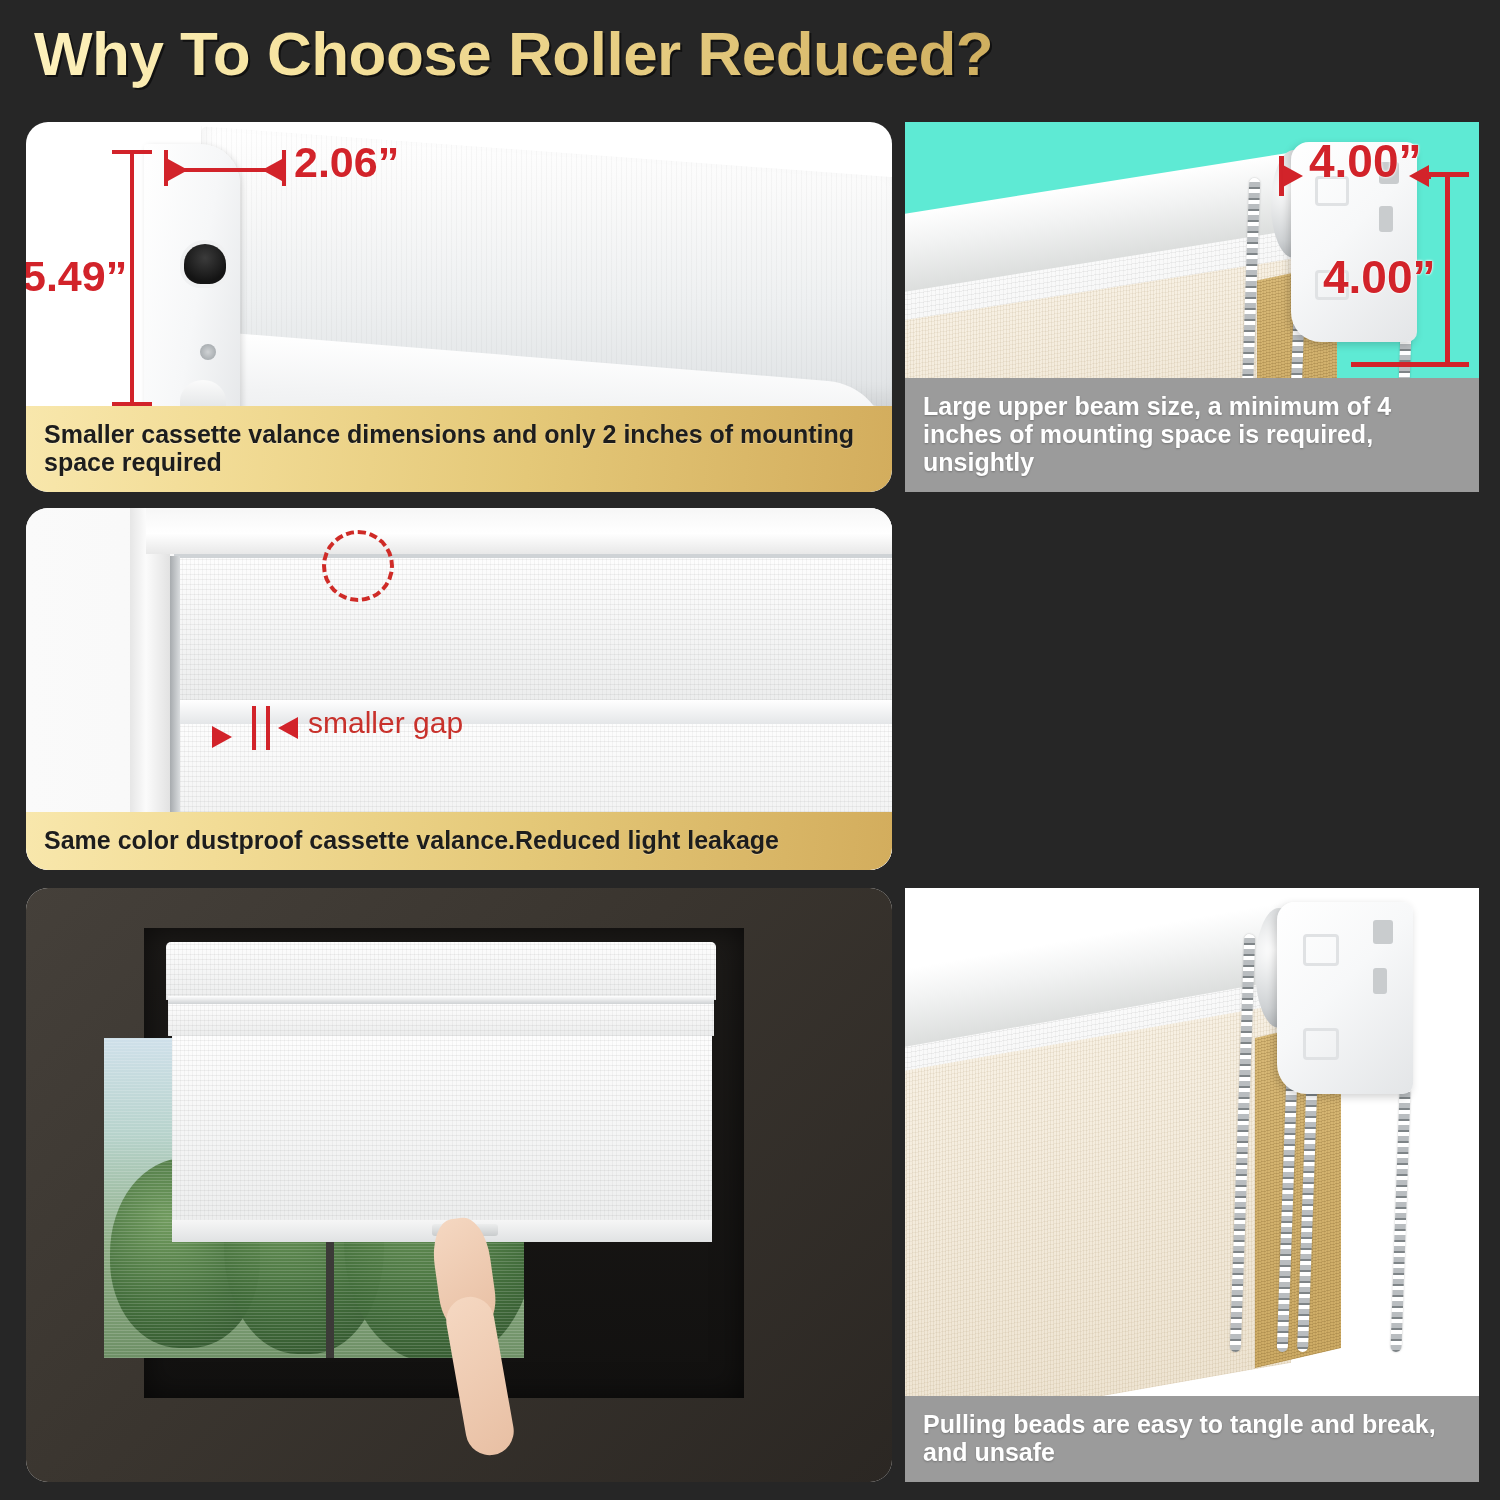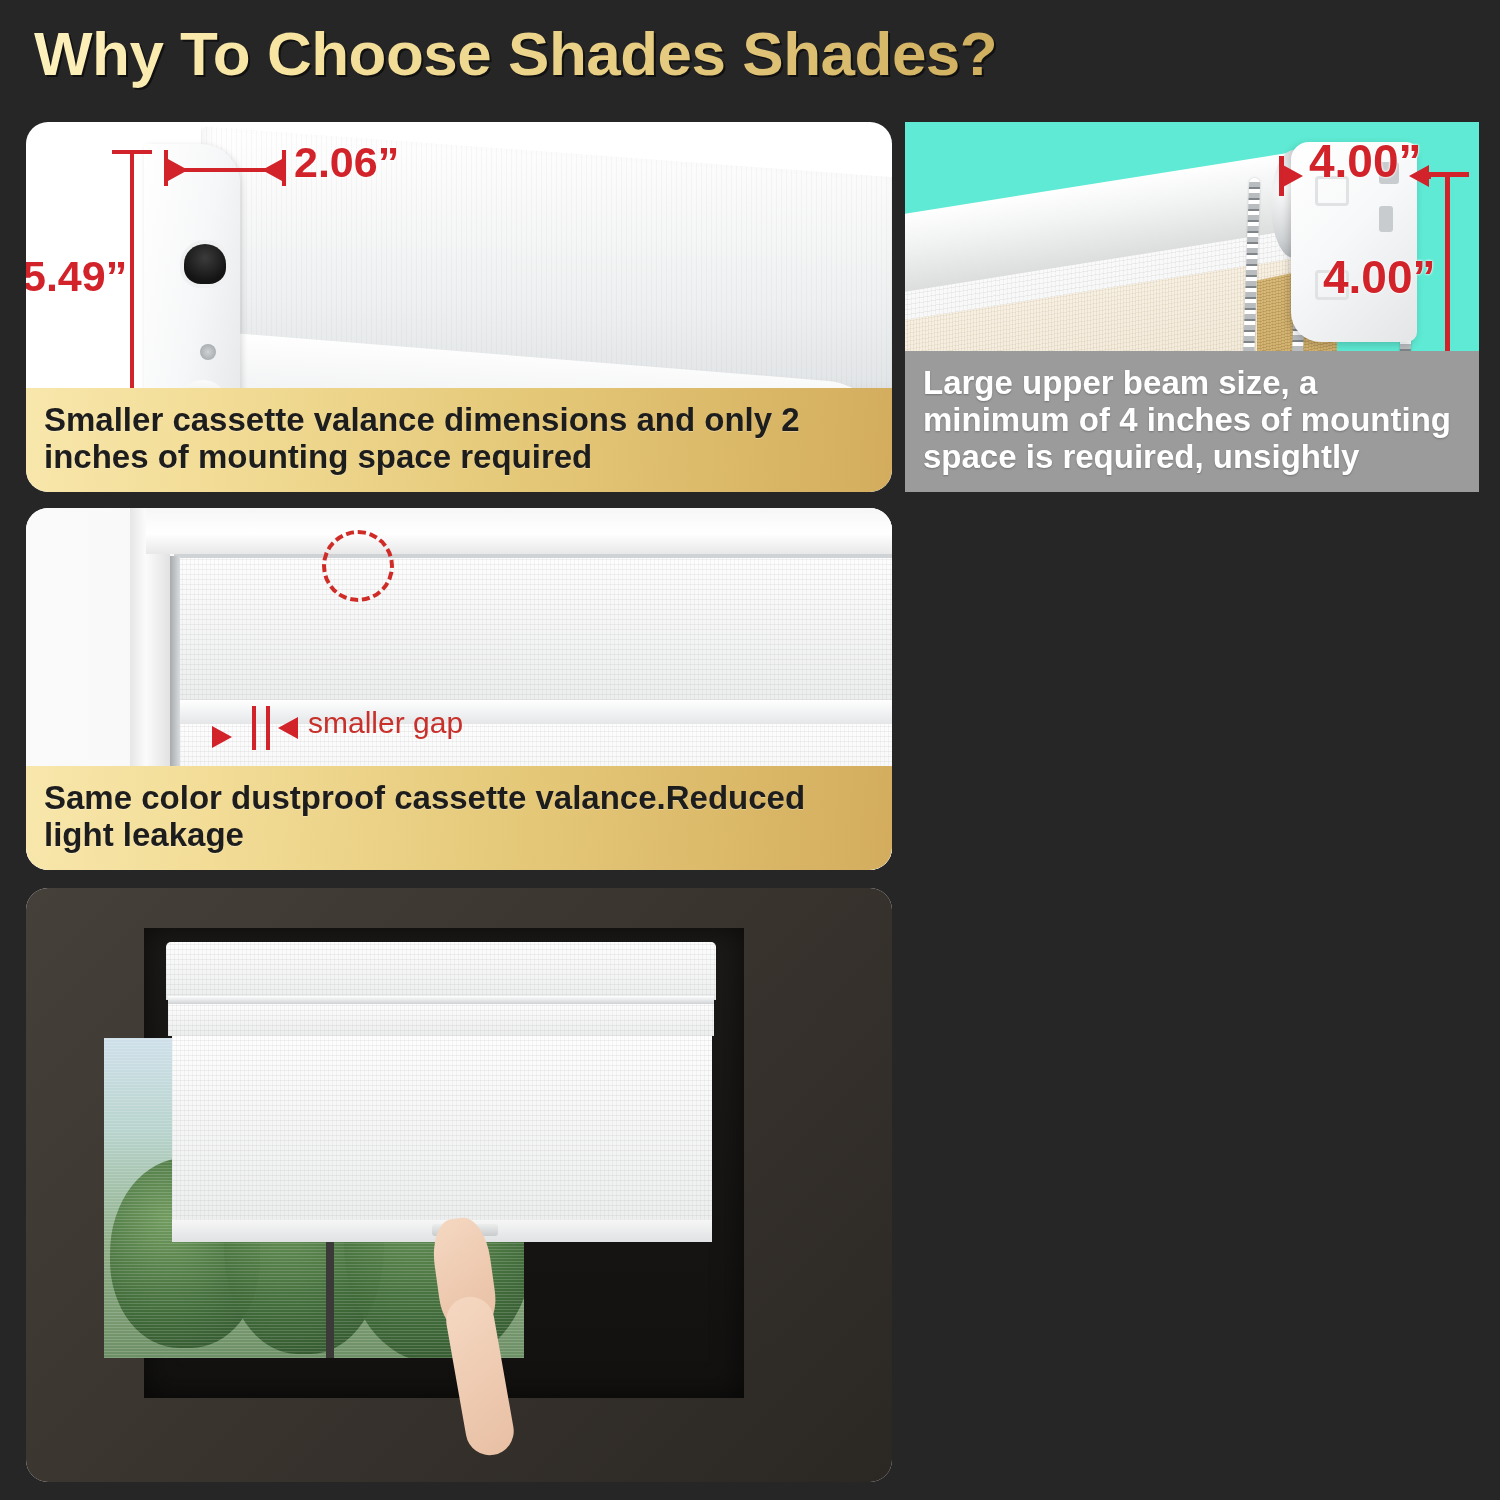--- a/index.html
+++ b/index.html
@@ -47,21 +47,21 @@
     position:absolute;
     left:0; right:0; top:0; bottom:0;
     overflow:hidden;
   }
 
   
   .caption {
     position:absolute;
     left:0; right:0; bottom:0;
     padding:14px 18px 16px 18px;
-    font-size:33px;
+    font-size:25px;
     font-weight:bold;
     line-height:1.12;
     z-index:6;
   }
   .caption.gold {
     background:linear-gradient(95deg,#f8e7ac 0%,#f2dc96 22%,#e4c878 58%,#d3ad5d 100%);
     color:#1d1d1d;
     border-bottom-left-radius:22px;
     border-bottom-right-radius:22px;
     text-shadow:0 1px 0 rgba(255,255,255,0.28);
@@ -251,21 +251,21 @@
     border-radius:40% 40% 30% 30%;
     z-index:5;
   }
 
   
   .abs { position:absolute; }
 </style>
 </head>
 <body>
 
-<div id="page-title">Why To Choose Shades Shades?</div>
+<div id="page-title">Why To Choose Roller Reduced?</div>
 
 <div class="grid">
 
   <div class="panel left row1">
     <div class="photo">
 
       <div class="p1-drop fabric-white"></div>
       <div class="p1-body"></div>
       <div class="p1-lip"></div>
 
@@ -373,14 +373,40 @@
       <div class="abs fabric-white" style="left:140px; top:54px; width:550px; height:58px; border-radius:5px 5px 0 0;"></div>
       <div class="abs" style="left:142px; top:108px; width:546px; height:8px; background:linear-gradient(180deg,#ffffff,#cfd2d4);"></div>
       <div class="abs fabric-white" style="left:142px; top:116px; width:546px; height:32px;"></div>
       <div class="abs fabric-white" style="left:146px; top:148px; width:540px; height:190px;"></div>
       <div class="abs" style="left:146px; top:332px; width:540px; height:22px; background:linear-gradient(180deg,#f6f6f6,#e0e2e3);"></div>
       <div class="abs" style="left:406px; top:336px; width:66px; height:12px; background:linear-gradient(180deg,#eceded,#c9cccd); border-radius:3px;"></div>
     </div>
 
   </div>
 
+  <div class="panel right row3">
+    <div class="photo" style="background:#ffffff;">
+
+      <div class="r-white-fab fabric-white" style="left:-14px; top:86px; width:420px; height:210px; transform:skewY(-10deg);"></div>
+      <div class="r-white-fab fabric-beige" style="left:-14px; top:150px; width:400px; height:360px; transform:skewY(-10deg);"></div>
+      <div class="r-white-fab fabric-tan" style="left:350px; top:140px; width:86px; height:330px; transform:skewY(-13deg);"></div>
+
+      <div class="r-tube" style="left:-14px; top:48px; width:400px; transform:skewY(-10deg);"></div>
+
+      <div class="roller-end" style="left:350px; top:20px; width:48px; height:120px;"></div>
+
+      <div class="bracket" style="left:372px; top:14px; width:136px; height:192px;">
+        <div class="bracket-slot" style="left:96px; top:18px; width:20px; height:24px;"></div>
+        <div class="bracket-slot" style="left:96px; top:66px; width:14px; height:26px;"></div>
+        <div class="bracket-emb" style="left:26px; top:32px; width:36px; height:32px;"></div>
+        <div class="bracket-emb" style="left:26px; top:126px; width:36px; height:32px;"></div>
+      </div>
+
+      <div class="bead" style="left:332px; top:46px; height:418px; transform:rotate(2deg);"></div>
+      <div class="bead" style="left:378px; top:104px; height:360px; transform:rotate(2deg);"></div>
+      <div class="bead" style="left:398px; top:120px; height:344px; transform:rotate(2deg);"></div>
+      <div class="bead" style="left:490px; top:200px; height:264px; transform:rotate(2deg);"></div>
+    </div>
+
+    <div class="caption grey">Pulling beads are easy to tangle and break, and unsafe</div>
+  </div>
 
 </div>
 
 </body></html>

